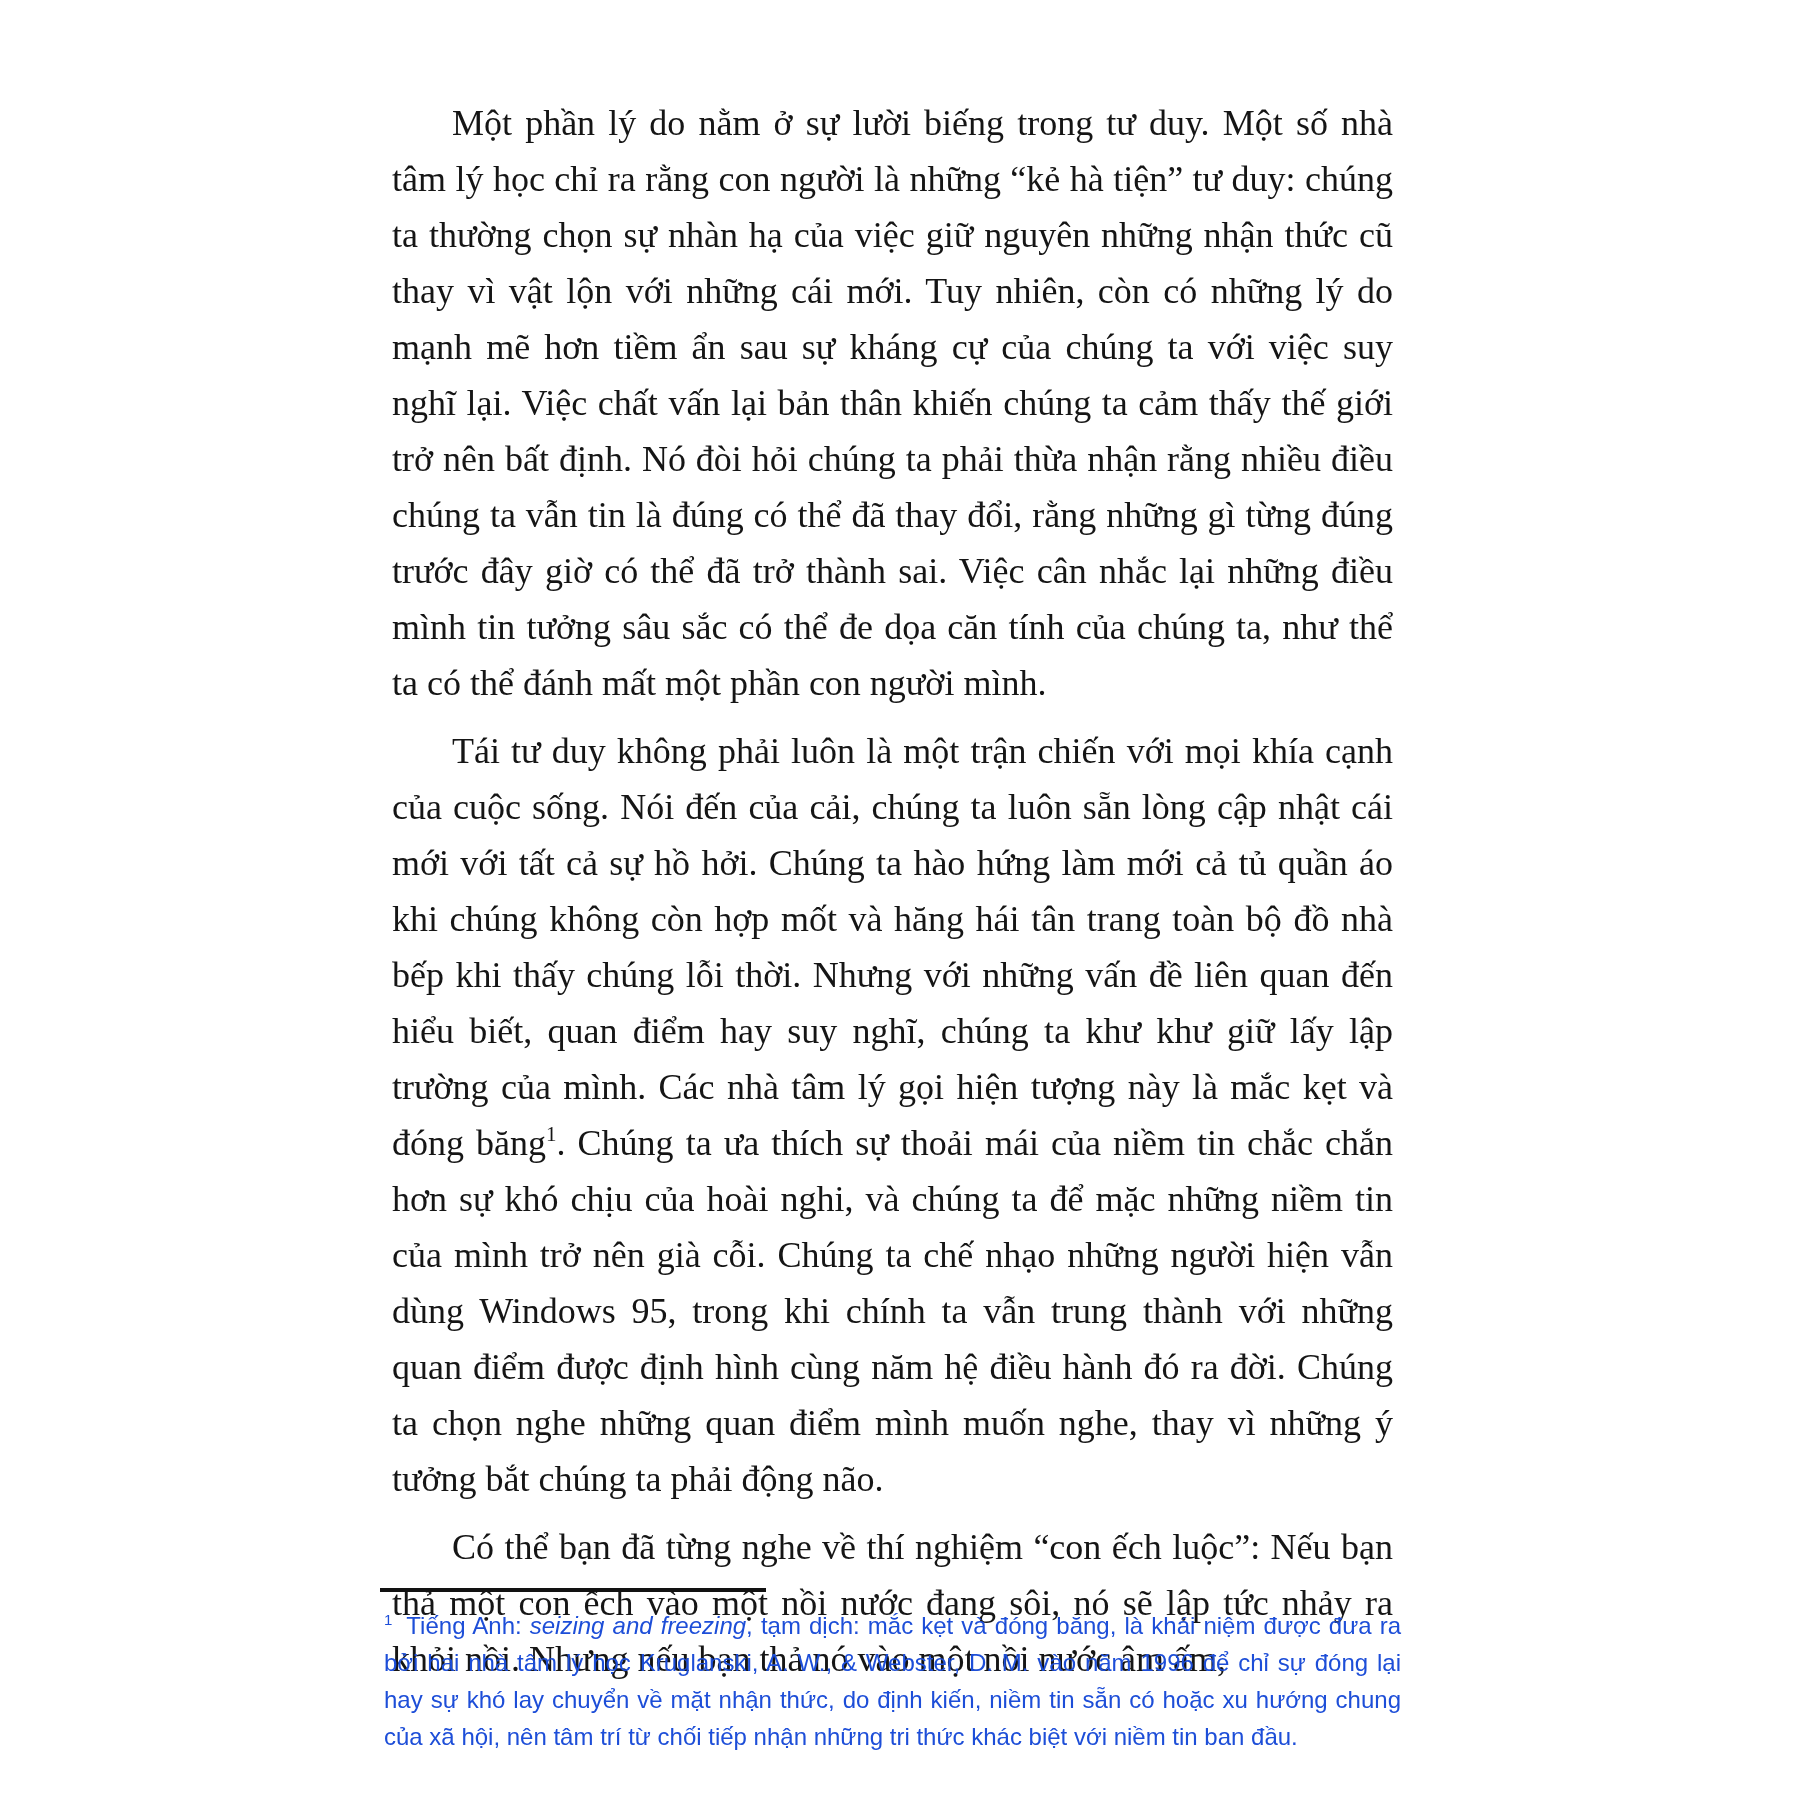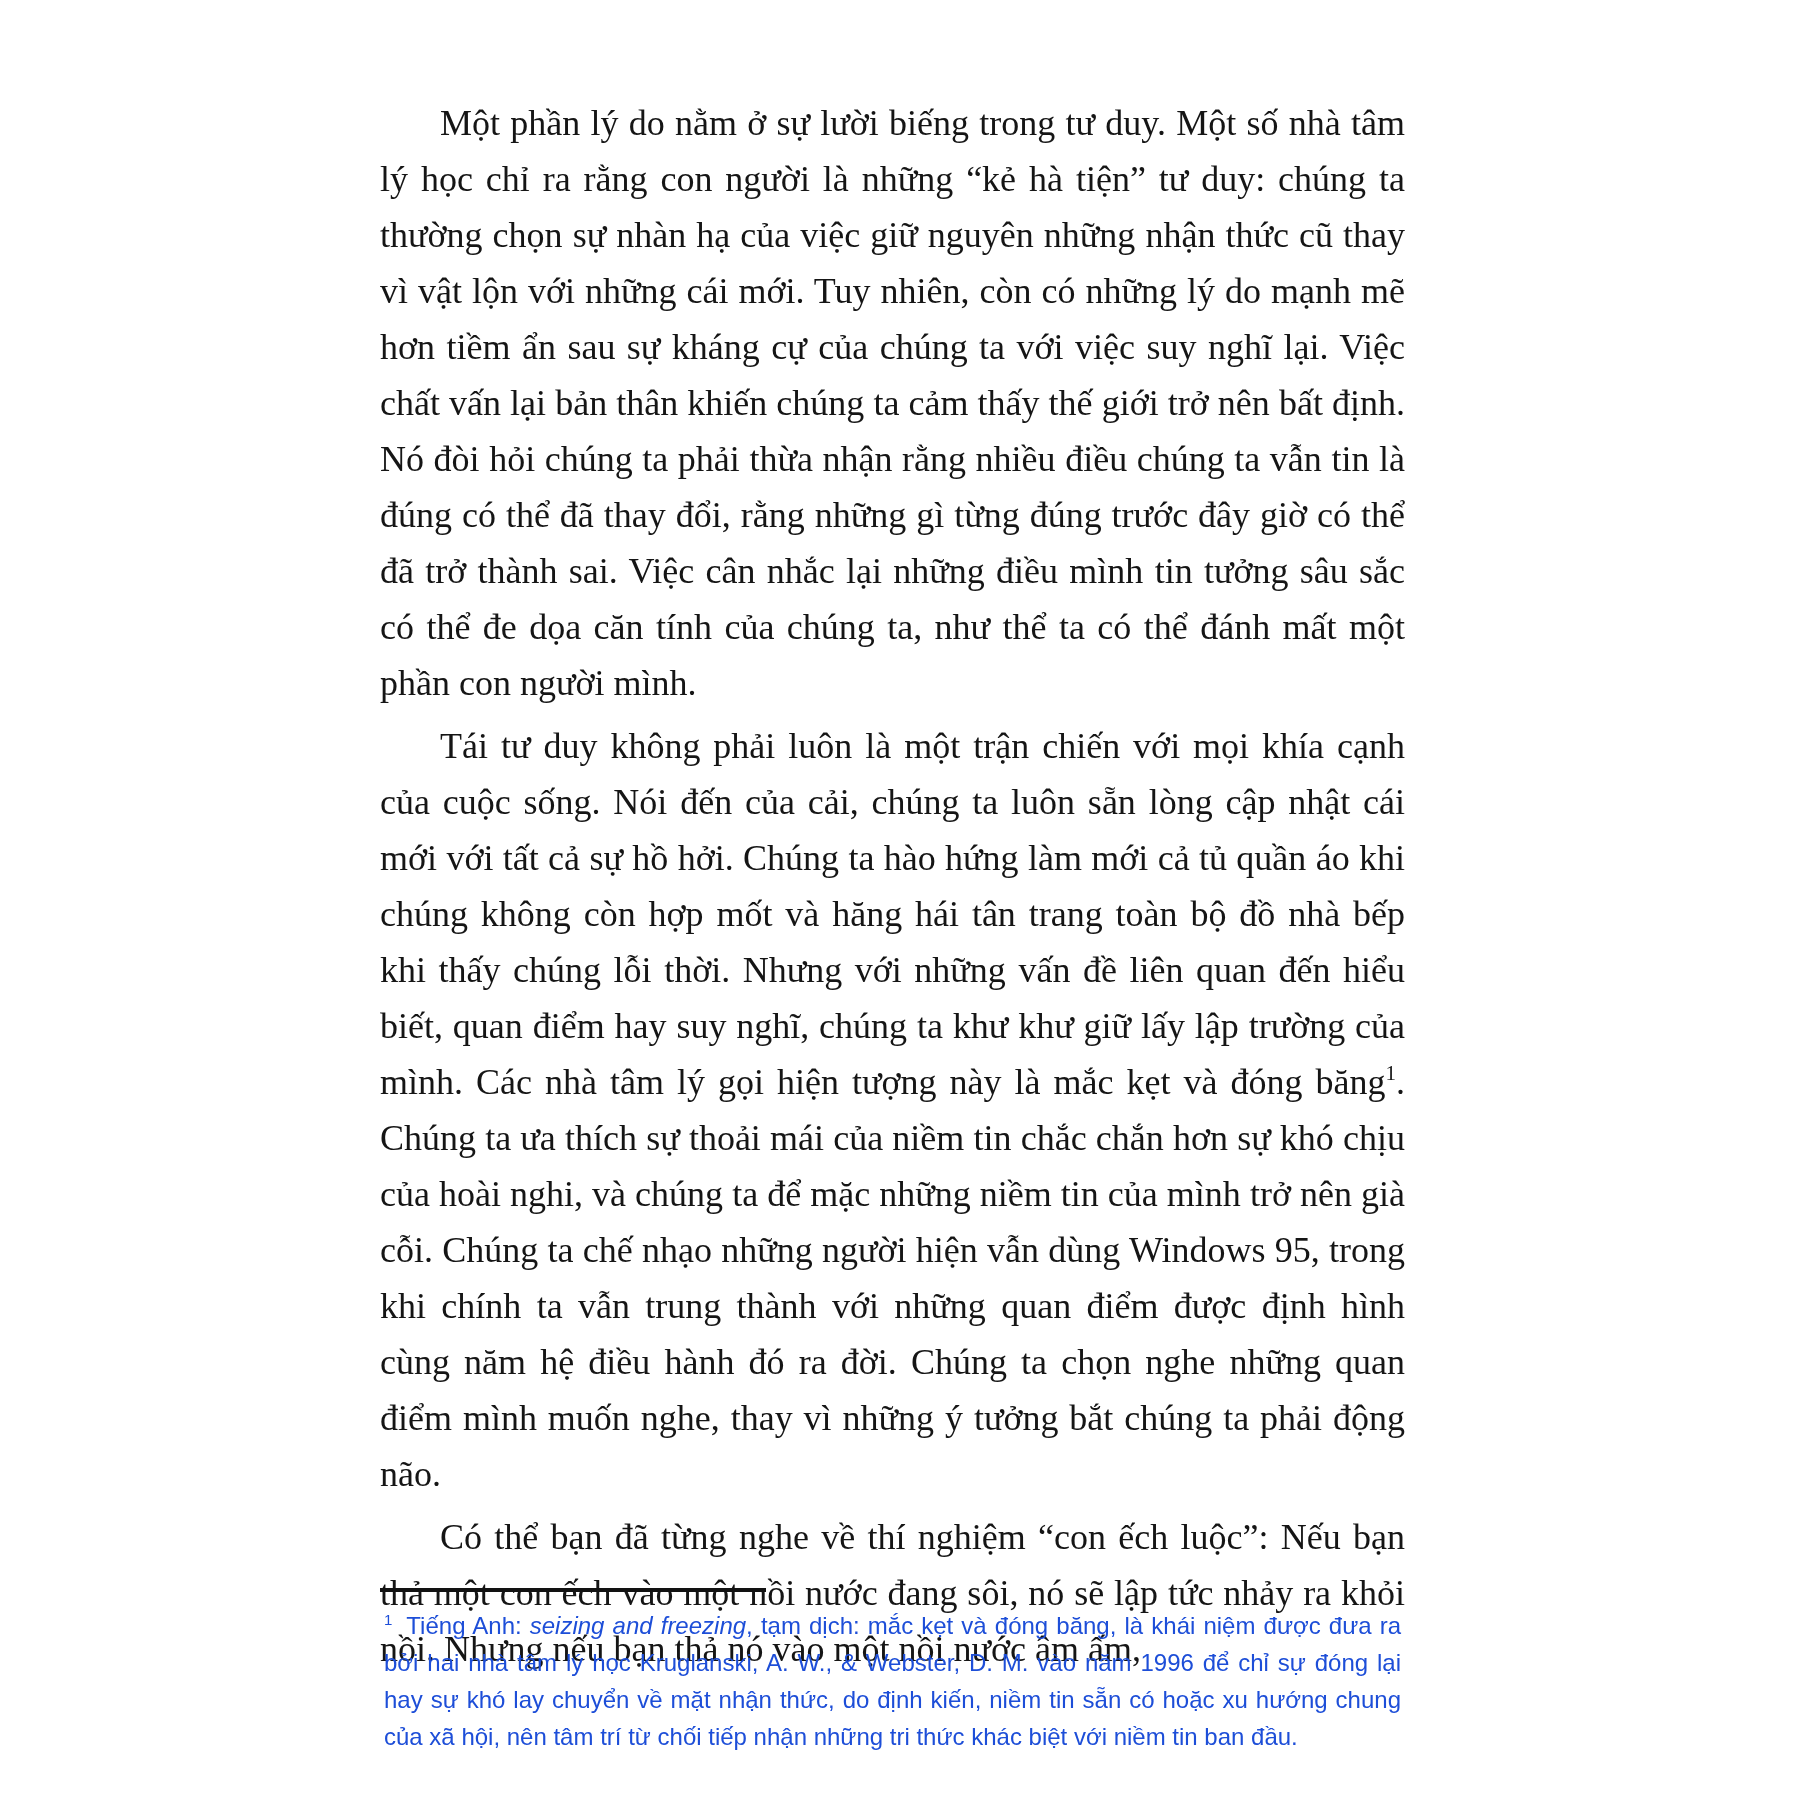--- a/index.html
+++ b/index.html
@@ -43,21 +43,21 @@
   }
   .body-text {
     margin-top: 50px;
     font-family: "Liberation Serif", "DejaVu Serif", serif;
     font-size: 36px;
     line-height: 56px;
     text-align: justify;
     color: #151515;
   }
   .body-text p {
-    margin: 0;
+    margin: 12px;
     text-indent: 60px;
   }
   .body-text p + p {
     margin-top: 7px;
   }
   .body-text sup {
     font-size: 21px;
     line-height: 0;
     vertical-align: 14px;
   }

